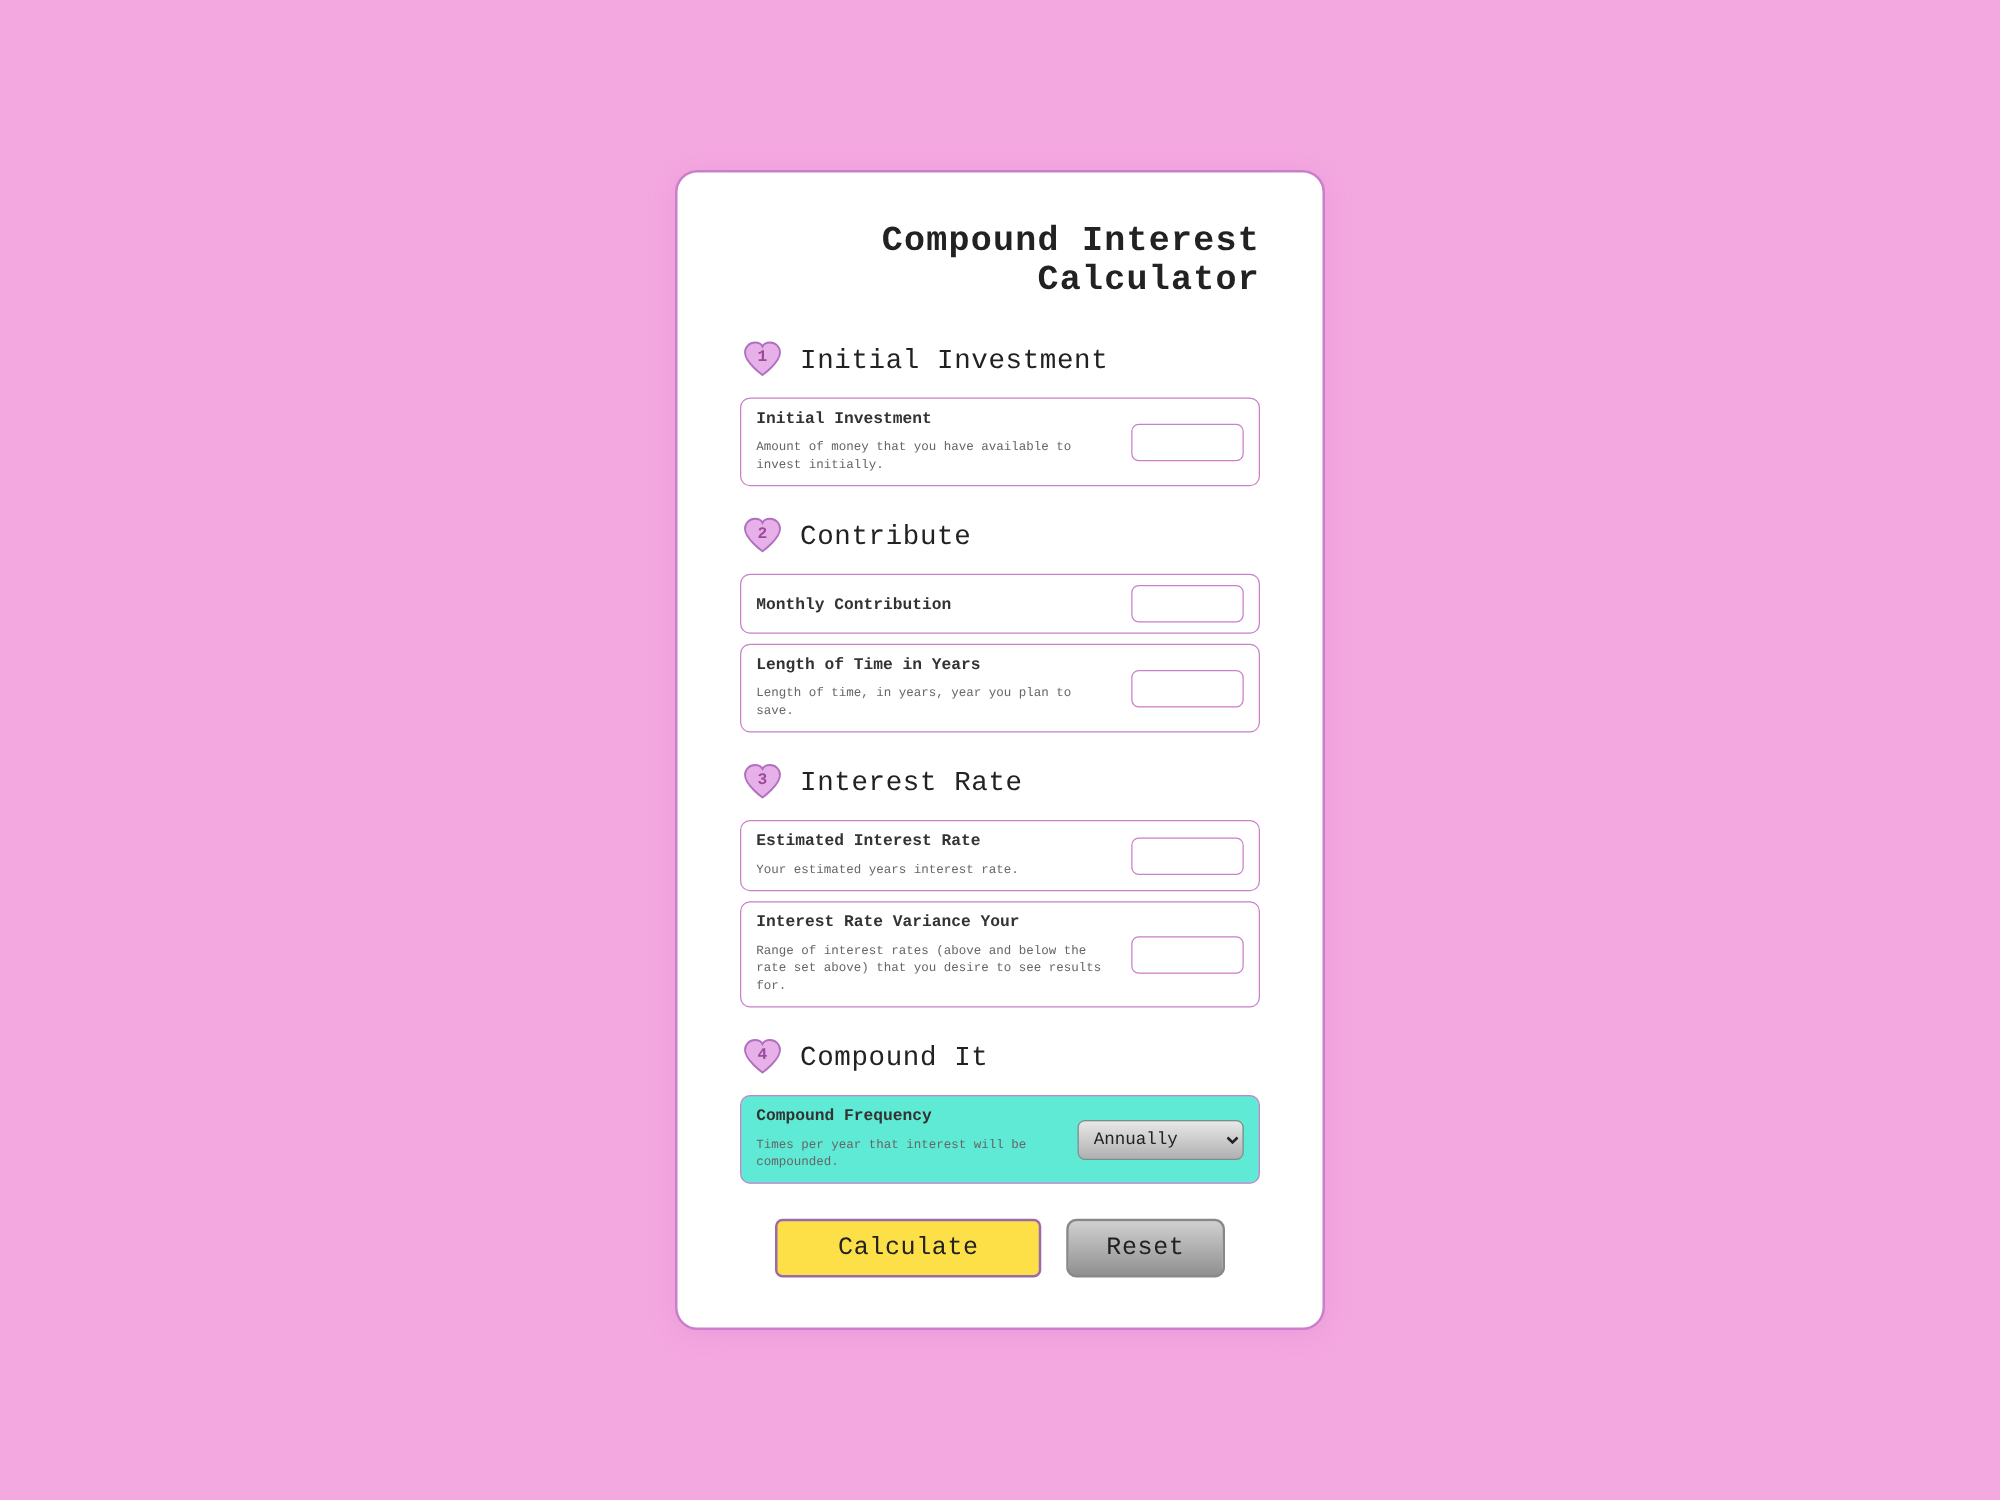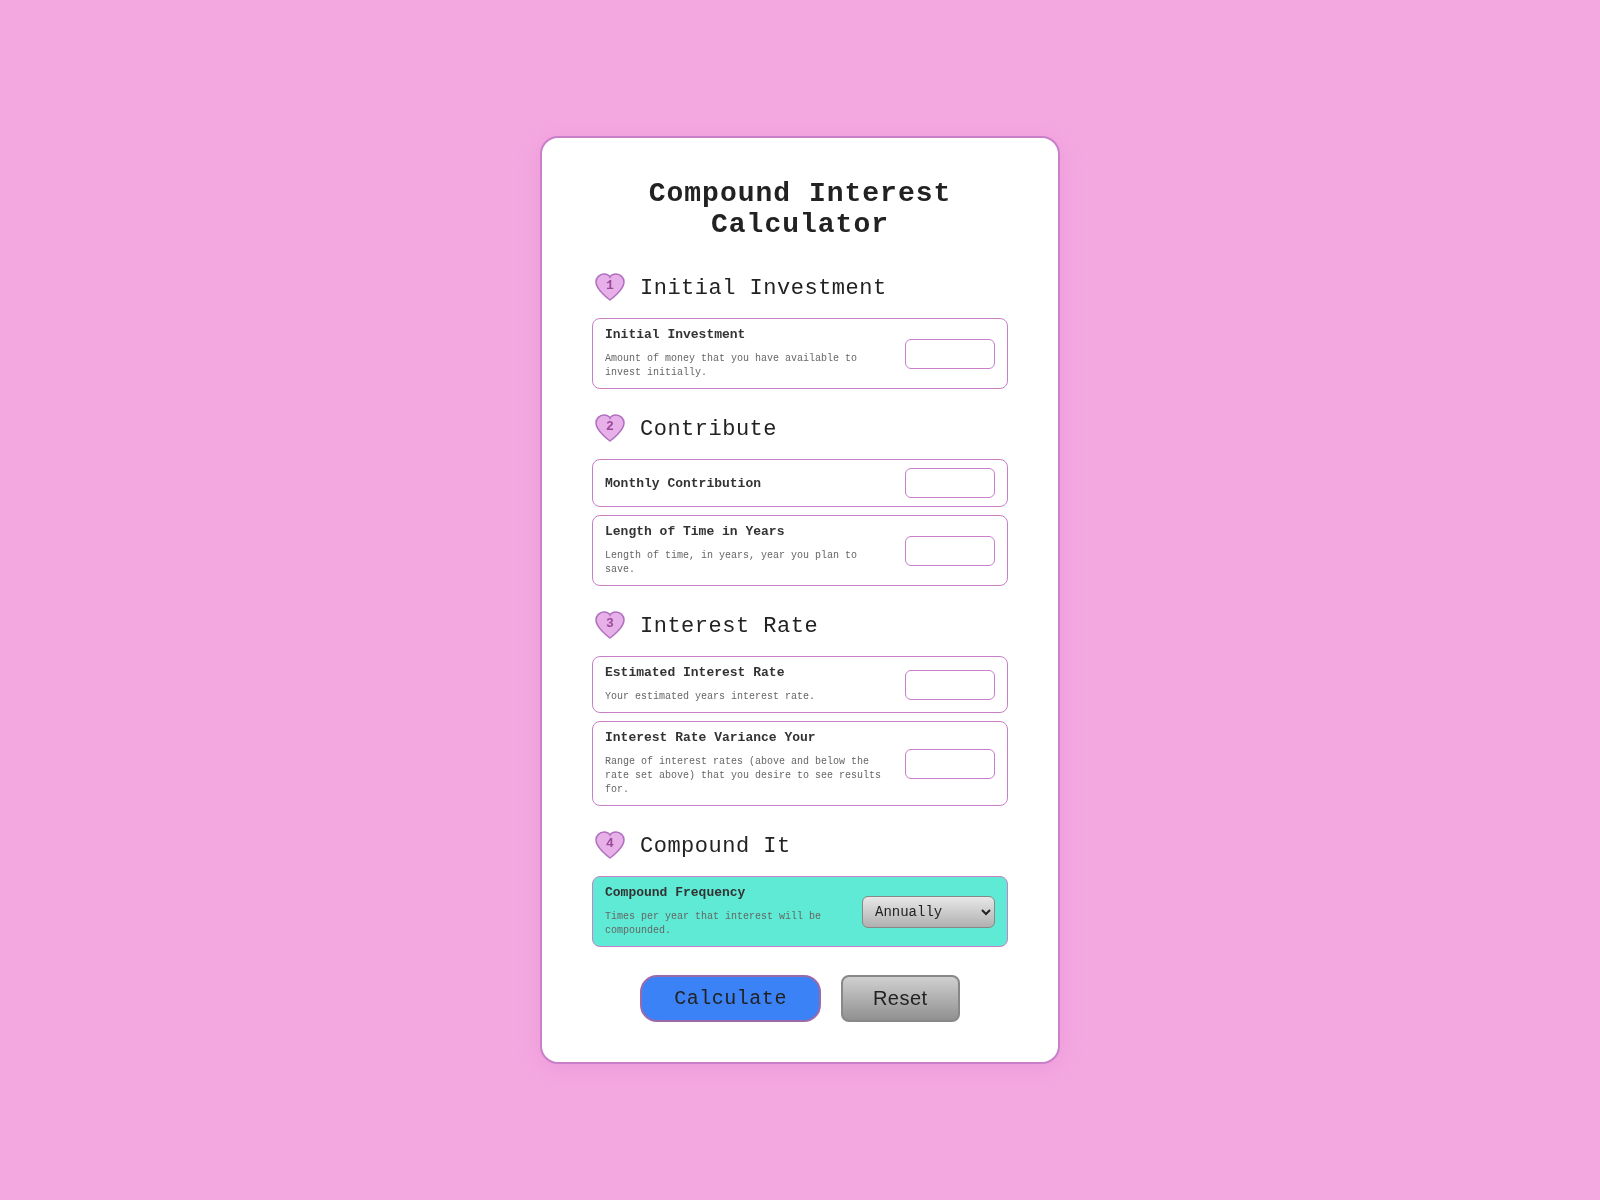--- a/index.html
+++ b/index.html
@@ -21,21 +21,21 @@
     .calculator-container {
       background: #ffffff;
       border-radius: 18px;
       border: 2px solid #c97fc9;
       padding: 40px 50px;
       width: 520px;
       box-shadow: 0 4px 24px rgba(180, 80, 180, 0.15);
     }
 
     .page-title {
-      text-align: center;
+      text-align: right;
       font-size: 28px;
       font-family: 'Courier New', Courier, monospace;
       color: #222;
       margin-bottom: 30px;
       letter-spacing: 1px;
     }
 
     .section {
       margin-bottom: 22px;
     }
@@ -138,35 +138,35 @@
 
     .buttons-row {
       display: flex;
       justify-content: center;
       gap: 20px;
       margin-top: 28px;
     }
 
     .btn-calculate {
       border: 2px solid #9a6aaa;
-      border-radius: 17px;
-      background: #3b82f6;
+      border-radius: 6px;
+      background: #fde047;
       font-family: 'Courier New', Courier, monospace;
       font-size: 20px;
       color: #222;
-      padding: 10px 32px;
+      padding: 10px 48px;
       cursor: pointer;
       letter-spacing: 0.5px;
     }
 
     .btn-reset {
       border: 2px solid #888;
       border-radius: 8px;
       background: linear-gradient(to bottom, #d0d0d0, #909090);
-      font-family: Liberation Sans, sans-serif;
+      font-family: Liberation Mono, monospace;
       font-size: 20px;
       color: #222;
       padding: 10px 30px;
       cursor: pointer;
       letter-spacing: 0.5px;
     }
   </style>
 </head>
 <body>
 

